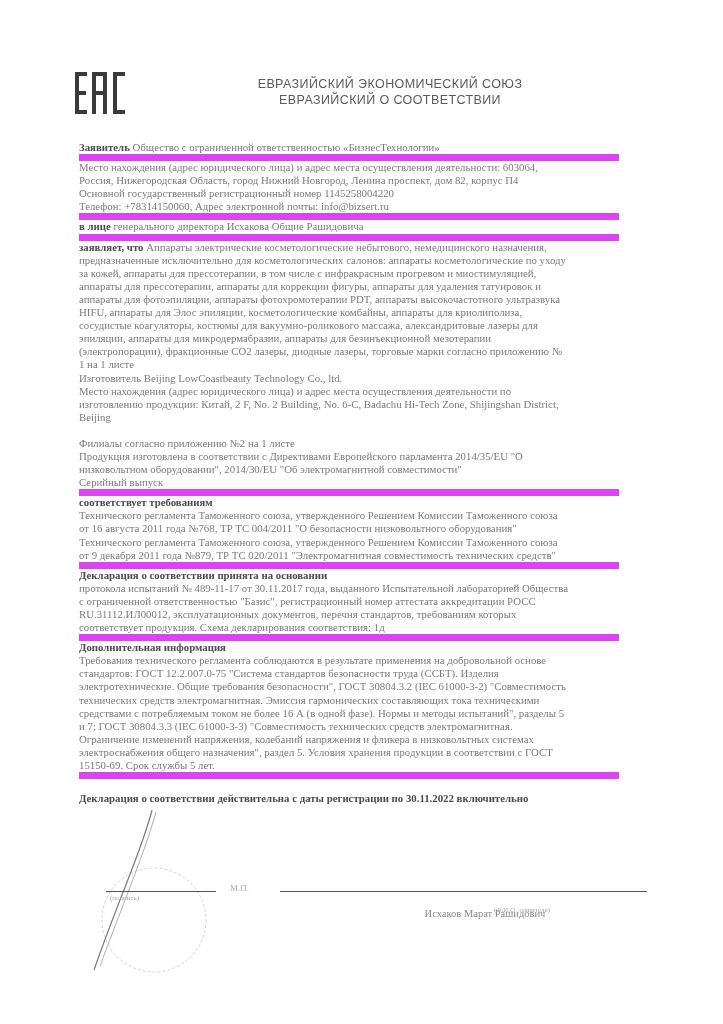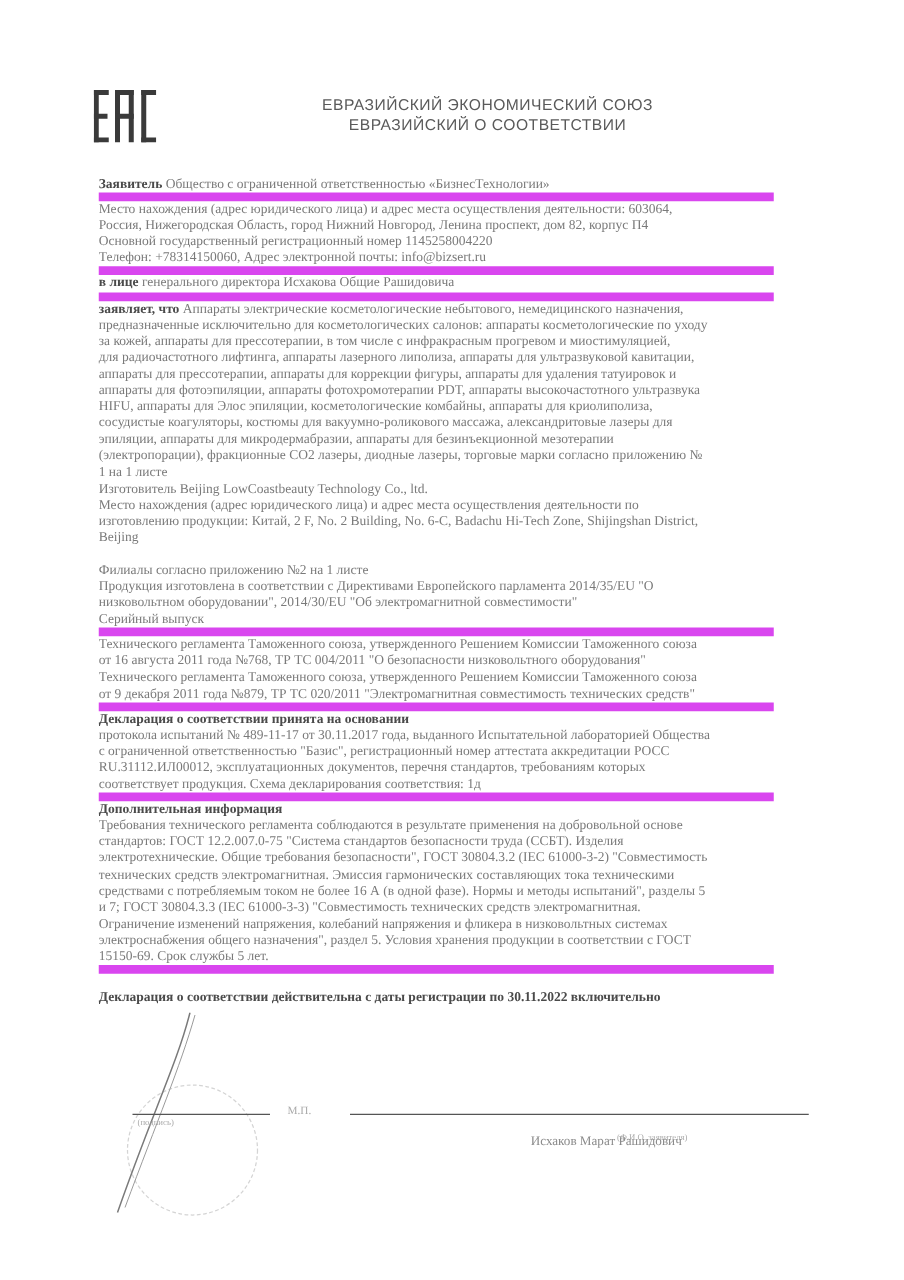--- a/index.html
+++ b/index.html
@@ -79,40 +79,40 @@
     <span class="line">Место нахождения (адрес юридического лица) и адрес места осуществления деятельности: 603064,</span>
     <span class="line">Россия, Нижегородская Область, город Нижний Новгород, Ленина проспект, дом 82, корпус П4</span>
     <span class="line">Основной государственный регистрационный номер 1145258004220</span>
     <span class="line sep">Телефон: +78314150060, Адрес электронной почты: info@bizsert.ru</span>
 
     <span class="line sep"><span class="b">в лице</span><span> генерального директора Исхакова Общие Рашидовича</span></span>
 
     <span class="line"><span class="b">заявляет, что</span><span> Аппараты электрические косметологические небытового, немедицинского назначения,</span></span>
     <span class="line">предназначенные исключительно для косметологических салонов: аппараты косметологические по уходу</span>
     <span class="line">за кожей, аппараты для прессотерапии, в том числе с инфракрасным прогревом и миостимуляцией,</span>
-    <span class="line">для радиочастотного лифтинга, аппараты лазерного липолиза, аппараты для ультразвуковой кавитации,</span>
     <span class="line">аппараты для прессотерапии, аппараты для коррекции фигуры, аппараты для удаления татуировок и</span>
     <span class="line">аппараты для фотоэпиляции, аппараты фотохромотерапии PDT, аппараты высокочастотного ультразвука</span>
     <span class="line">HIFU, аппараты для Элос эпиляции, косметологические комбайны, аппараты для криолиполиза,</span>
     <span class="line">сосудистые коагуляторы, костюмы для вакуумно-роликового массажа, александритовые лазеры для</span>
     <span class="line">эпиляции, аппараты для микродермабразии, аппараты для безинъекционной мезотерапии</span>
     <span class="line">(электропорации), фракционные CO2 лазеры, диодные лазеры, торговые марки согласно приложению №</span>
     <span class="line">1 на 1 листе</span>
 
     <span class="line">Изготовитель Beijing LowCoastbeauty Technology Co., ltd.</span>
     <span class="line">Место нахождения (адрес юридического лица) и адрес места осуществления деятельности по</span>
     <span class="line">изготовлению продукции: Китай, 2 F, No. 2 Building, No. 6-C, Badachu Hi-Tech Zone, Shijingshan District,</span>
     <span class="line">Beijing</span>
     <div class="gap"></div>
 
     <span class="line">Филиалы согласно приложению №2 на 1 листе</span>
     <span class="line">Продукция изготовлена в соответствии с Директивами Европейского парламента 2014/35/EU "О</span>
     <span class="line">низковольтном оборудовании", 2014/30/EU "Об электромагнитной совместимости"</span>
     <span class="line sep">Серийный выпуск</span>
 
+    <span class="line b">соответствует требованиям</span>
     <span class="line">Технического регламента Таможенного союза, утвержденного Решением Комиссии Таможенного союза</span>
     <span class="line">от 16 августа  2011 года №768, ТР ТС 004/2011 "О безопасности низковольтного оборудования"</span>
     <span class="line">Технического регламента Таможенного союза, утвержденного Решением Комиссии Таможенного союза</span>
     <span class="line sep">от 9 декабря 2011 года №879, ТР ТС 020/2011 "Электромагнитная совместимость технических средств"</span>
 
     <span class="line b">Декларация о соответствии принята на основании</span>
     <span class="line">протокола испытаний № 489-11-17 от 30.11.2017 года, выданного Испытательной лабораторией Общества</span>
     <span class="line">с ограниченной ответственностью "Базис", регистрационный номер аттестата аккредитации РОСС</span>
     <span class="line">RU.31112.ИЛ00012, эксплуатационных документов, перечня стандартов, требованиям которых</span>
     <span class="line sep">соответствует продукция. Схема декларирования соответствия: 1д</span>

